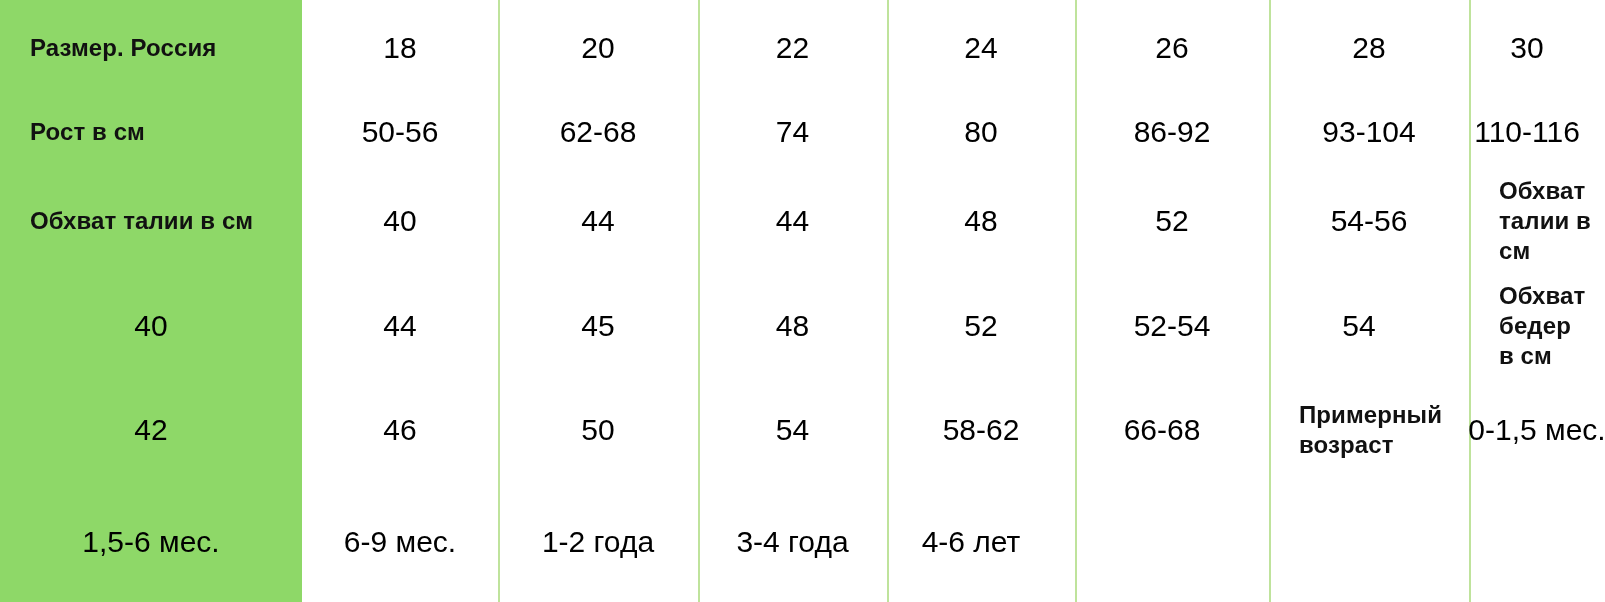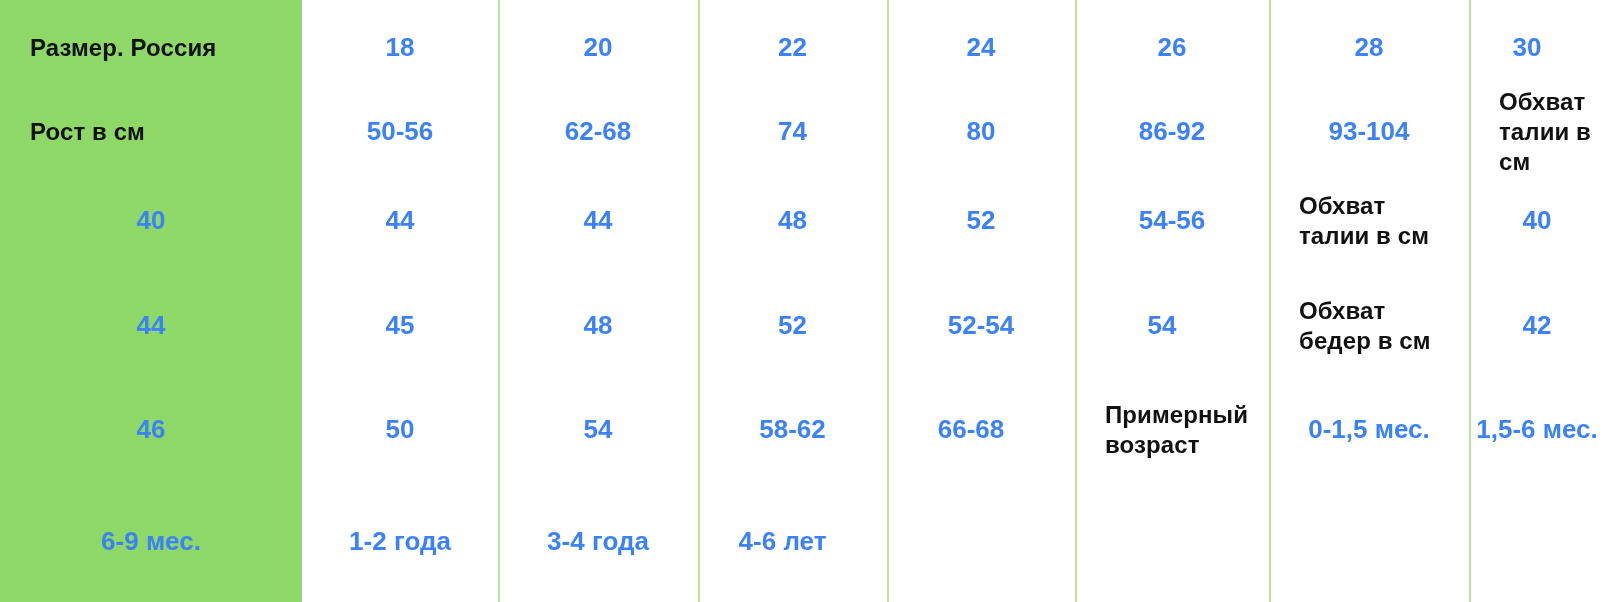--- a/index.html
+++ b/index.html
@@ -60,25 +60,24 @@
     font-weight: bold;
     color: #111111;
     line-height: 1.25;
     letter-spacing: 0.1px;
   }
 
   .cell {
     display: flex;
     align-items: center;
     justify-content: center;
-    font-size: 26px;
-    color: #3b82f6;
+    font-size: 30px;
+    color: #000000;
     line-height: 1.2;
     white-space: nowrap;
-    font-weight: bold;
   }
 
   .cell.last-col { padding-right: 20px; }
 </style>
 </head>
 <body>
 
 <div id="size-table">
 
   <div class="label-col-bg"></div>
@@ -101,20 +100,21 @@
     <div class="cell">28</div>
     <div class="cell last-col">30</div>
 
     <div class="row-label">Рост в см</div>
     <div class="cell">50-56</div>
     <div class="cell">62-68</div>
     <div class="cell">74</div>
     <div class="cell">80</div>
     <div class="cell">86-92</div>
     <div class="cell">93-104</div>
+    <div class="cell last-col">110-116</div>
 
     <div class="row-label">Обхват талии в см</div>
     <div class="cell">40</div>
     <div class="cell">44</div>
     <div class="cell">44</div>
     <div class="cell">48</div>
     <div class="cell">52</div>
     <div class="cell">54-56</div>
 
     <div class="row-label">Обхват талии в см</div>

